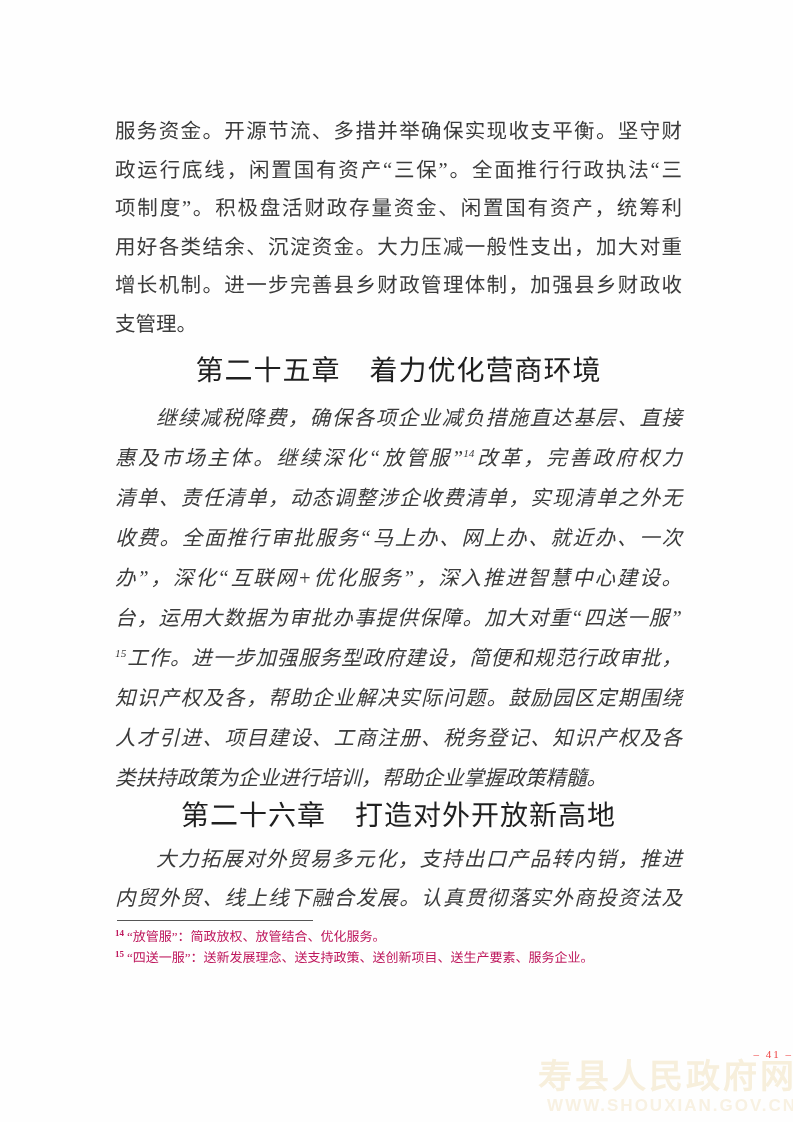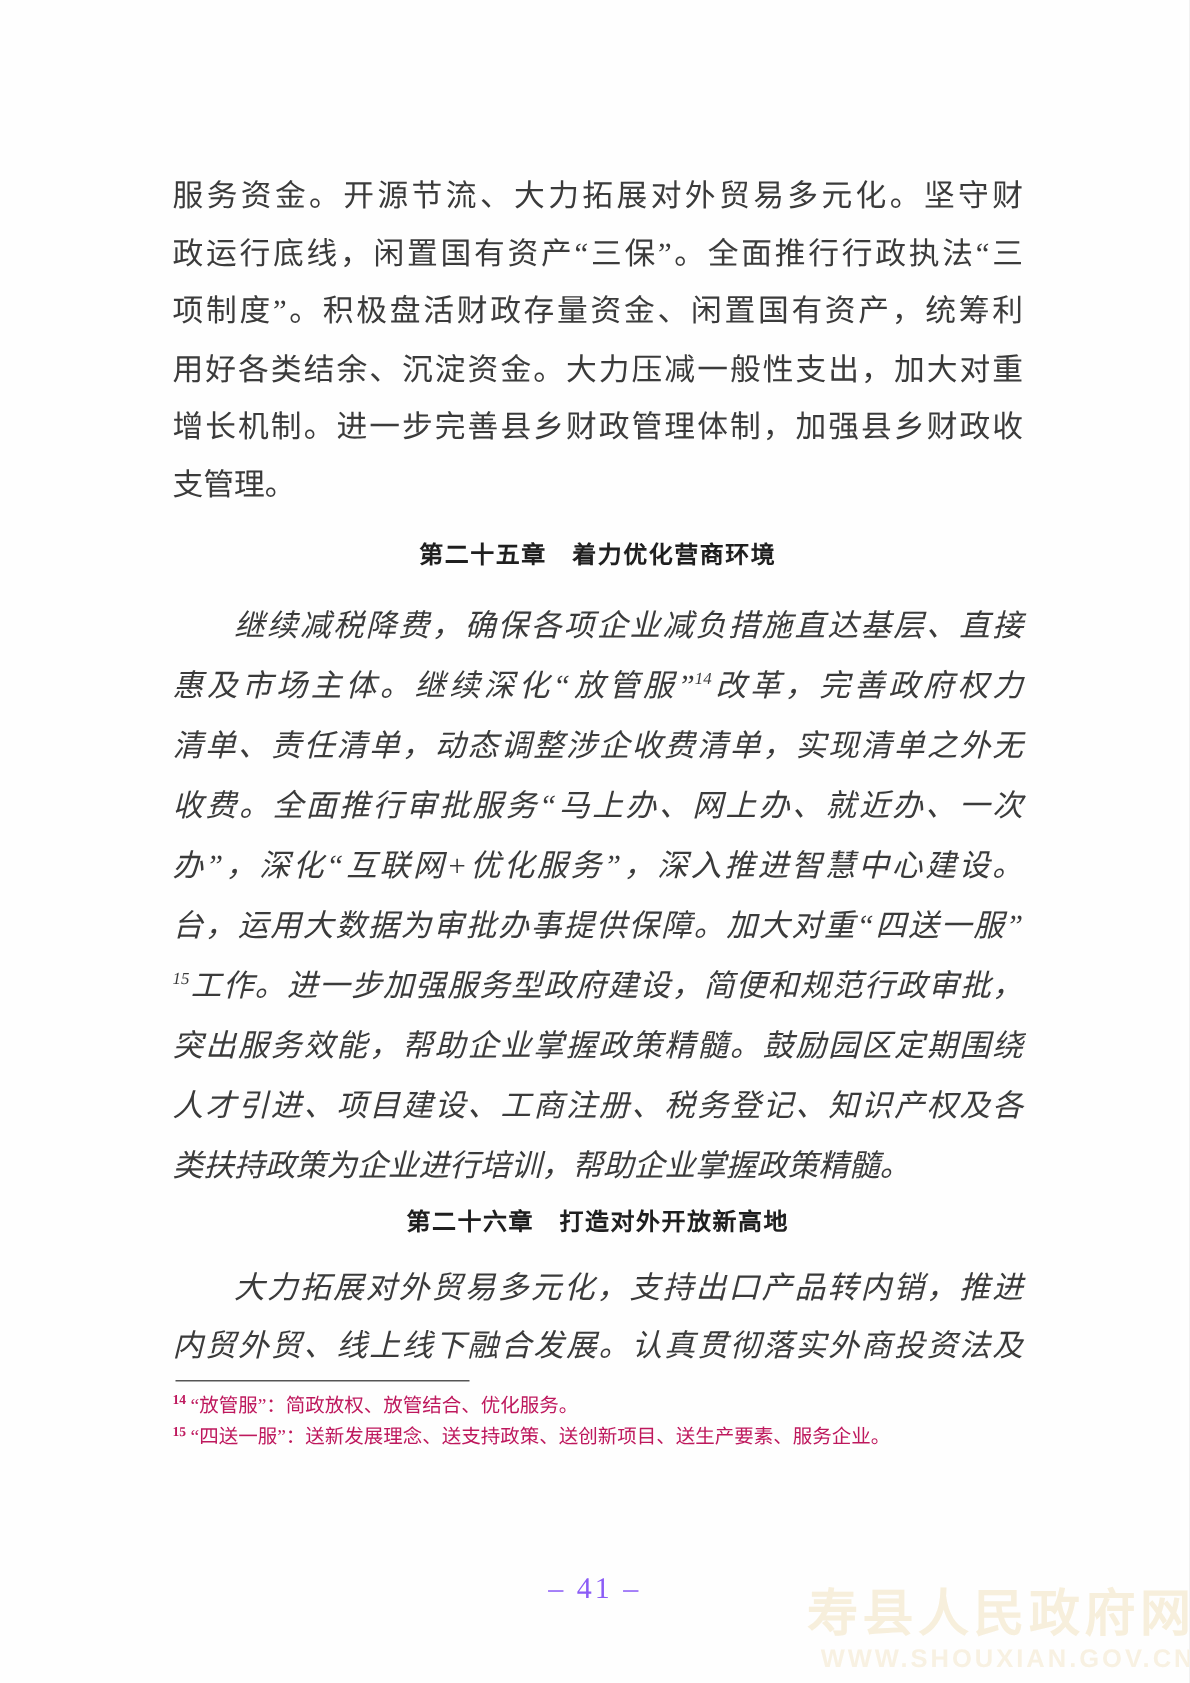--- a/index.html
+++ b/index.html
@@ -33,23 +33,23 @@
   .jline.end { text-align-last: left; }
   .jline.indent { text-indent: 2em; }
   .jline sup {
     font-size: 0.55em;
     vertical-align: super;
     line-height: 0;
     letter-spacing: 0;
   }
   h2.chapter {
     font-family: "Liberation Sans", "DejaVu Sans", sans-serif;
-    font-weight: 700;
+    font-weight: 400;
     color: #1f1f1f;
-    font-size: 16px;
+    font-size: 28px;
     line-height: 30px;
     text-align: center;
     letter-spacing: 1px;
     margin: 0;
   }
   h2.ch25 { margin-top: 13px; }
   h2.ch26 { margin-top: 3px; }
   .p2 { margin-top: 12px; }
   .p3 { margin-top: 9px; font-style: italic; }
   .footnotes { margin-top: 2px; }
@@ -70,24 +70,24 @@
     vertical-align: super;
     line-height: 0;
     font-weight: 700;
     margin-right: 3px;
   }
   .page-number {
     position: absolute;
     left: 0;
     top: 1048px;
     width: 100%;
-    text-align: center;
-    font-size: 20px;
+    text-align: right;
+    font-size: 11px;
     letter-spacing: 2px;
-    color: #8b5cf6;
+    color: #ef4444;
   }
   .watermark {
     position: absolute;
     right: -4px;
     bottom: 6px;
     text-align: right;
     pointer-events: none;
   }
   .watermark-title {
     font-family: "Liberation Serif", "DejaVu Serif", serif;
@@ -107,39 +107,39 @@
   }
 </style>
 </head>
 <body>
 
 <div class="page">
 
   <div class="doc">
 
     <div class="para p1">
-      <div class="jline">服务资金。开源节流、大力拓展对外贸易多元化。坚守财</div>
+      <div class="jline">服务资金。开源节流、多措并举确保实现收支平衡。坚守财</div>
       <div class="jline">政运行底线，闲置国有资产“三保”。全面推行行政执法“三</div>
       <div class="jline">项制度”。积极盘活财政存量资金、闲置国有资产，统筹利</div>
       <div class="jline">用好各类结余、沉淀资金。大力压减一般性支出，加大对重</div>
       <div class="jline">增长机制。进一步完善县乡财政管理体制，加强县乡财政收</div>
       <div class="jline end">支管理。</div>
     </div>
 
     <h2 class="chapter ch25">第二十五章　着力优化营商环境</h2>
 
     <div class="para p2">
       <div class="jline indent">继续减税降费，确保各项企业减负措施直达基层、直接</div>
       <div class="jline"><span>惠及市场主体。继续深化“放管服”</span><sup>14</sup><span>改革，完善政府权力</span></div>
       <div class="jline">清单、责任清单，动态调整涉企收费清单，实现清单之外无</div>
       <div class="jline">收费。全面推行审批服务“马上办、网上办、就近办、一次</div>
       <div class="jline">办”，深化“互联网+优化服务”，深入推进智慧中心建设。</div>
       <div class="jline">台，运用大数据为审批办事提供保障。加大对重“四送一服”</div>
       <div class="jline"><sup>15</sup><span>工作。进一步加强服务型政府建设，简便和规范行政审批，</span></div>
-      <div class="jline">突出服务效能，帮助企业掌握政策精髓。鼓励园区定期围绕</div>
+      <div class="jline">知识产权及各，帮助企业解决实际问题。鼓励园区定期围绕</div>
       <div class="jline">人才引进、项目建设、工商注册、税务登记、知识产权及各</div>
       <div class="jline end">类扶持政策为企业进行培训，帮助企业掌握政策精髓。</div>
     </div>
 
     <h2 class="chapter ch26">第二十六章　打造对外开放新高地</h2>
 
     <div class="para p3">
       <div class="jline indent">大力拓展对外贸易多元化，支持出口产品转内销，推进</div>
       <div class="jline">内贸外贸、线上线下融合发展。认真贯彻落实外商投资法及</div>
     </div>

